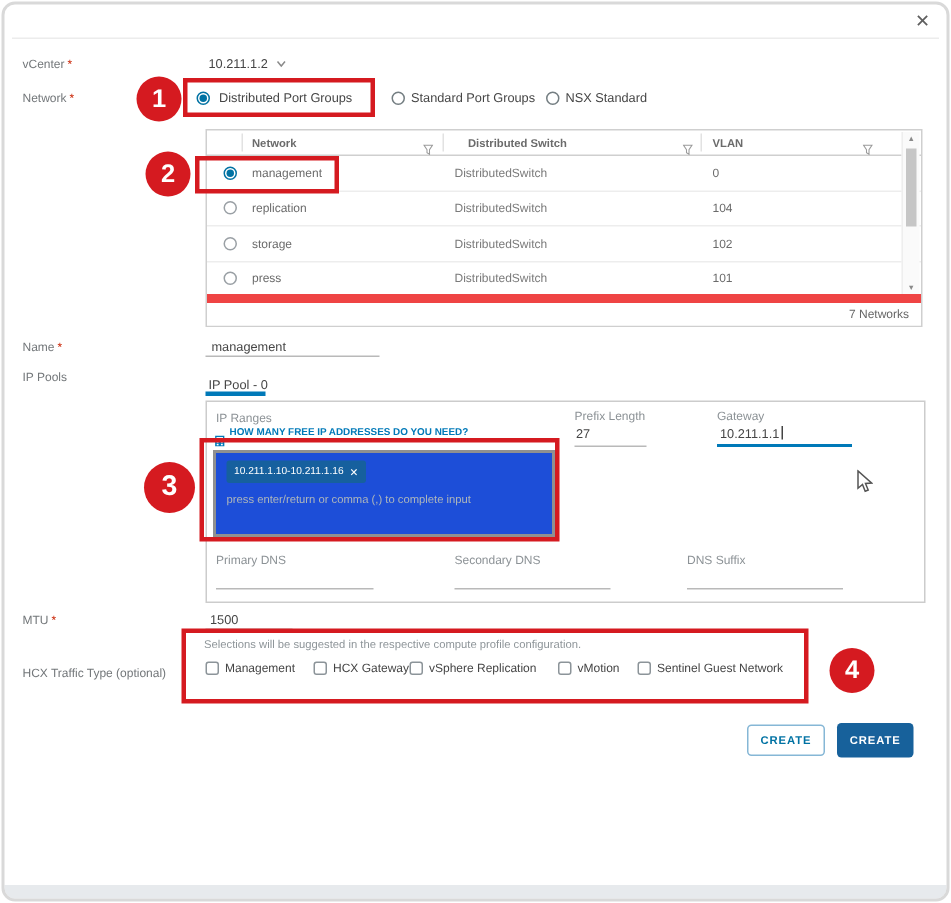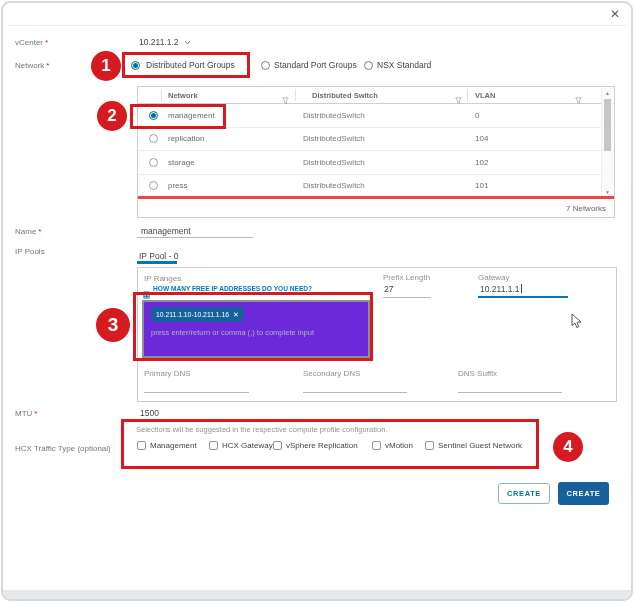--- a/index.html
+++ b/index.html
@@ -50,21 +50,21 @@
   .cell-net{width:135px;}
   .cell-switch{width:172px;color:#7a7a7a;}
   .cell-vlan{flex:1;}
   .rradio{width:9px;height:9px;border:1px solid #9aa0a5;border-radius:50%;position:relative;box-sizing:border-box;background:#fff;}
   .rradio.sel{border-color:#0072a3;}
   .rradio.sel::after{content:"";position:absolute;inset:1px;background:#0072a3;border-radius:50%;}
   #sbar{position:absolute;right:1px;top:1px;width:11px;height:109px;background:#fafafa;border-left:1px solid #eee;}
   .sarrow{position:absolute;left:0;width:11px;text-align:center;font-size:5px;color:#8a8a8a;}
   #sarrow-up{top:2px;} #sarrow-down{bottom:2px;}
   #sthumb{position:absolute;left:2px;top:11px;width:7px;height:52px;background:#c6c6c6;}
-  #tfoot{position:absolute;left:0;right:0;bottom:0;height:21px;border-top:3px solid #ef4444;font-size:8px;color:#666;display:flex;align-items:center;justify-content:flex-end;padding-right:8px;box-sizing:border-box;background:#fff;}
+  #tfoot{position:absolute;left:0;right:0;bottom:0;height:21px;border-top:6px solid #ef4444;font-size:8px;color:#666;display:flex;align-items:center;justify-content:flex-end;padding-right:8px;box-sizing:border-box;background:#fff;}
 
   
   #name-label{top:227px;}
   #name-value{left:141px;top:226px;}
   #name-underline{left:137px;top:237px;width:116px;}
 
   
   #ippools-label{top:247px;}
   #pool-tab{position:absolute;left:139px;top:251px;font-size:8.5px;color:#454545;text-align:center;}
   #tab-underline{position:absolute;left:137px;top:261px;width:40px;border-top:3px solid #0079b8;}
@@ -73,21 +73,21 @@
   #lbl-ipranges{left:6px;top:6px;}
   #lbl-prefix{left:245px;top:5px;}
   #lbl-gateway{left:340px;top:5px;}
   #val-prefix{left:246px;top:16px;}
   #ul-prefix{left:245px;top:29px;width:48px;}
   #val-gateway{left:342px;top:16px;}
   #ul-gateway{position:absolute;left:340px;top:28px;width:90px;border-top:2px solid #0079b8;}
   .caret{display:inline-block;width:1px;height:9px;background:#444;margin-left:1px;vertical-align:-1px;}
   #calc-icon{position:absolute;left:5px;top:17px;}
   #free-ip-link{position:absolute;left:15px;top:17px;font-size:6.6px;font-weight:bold;color:#0079b8;border-bottom:1px solid #0079b8;white-space:nowrap;cursor:pointer;}
-  #tag-box{position:absolute;left:4px;top:32px;width:228px;height:58px;border:2px solid #909090;box-sizing:border-box;background:#6d28d9;}
+  #tag-box{position:absolute;left:4px;top:32px;width:228px;height:58px;border:2px solid #909090;box-sizing:border-box;background:#1d4ed8;}
   #range-chip{position:absolute;left:7px;top:5px;height:15px;display:inline-flex;align-items:center;gap:4px;background:#16609e;color:#fff;font-size:6.8px;padding:0 5px;border-radius:2px;white-space:nowrap;}
   #chip-remove{font-size:7px;cursor:pointer;}
   #tag-placeholder{position:absolute;left:7px;top:26px;font-size:7.5px;color:#aeb6ba;white-space:nowrap;}
   #lbl-pdns{left:6px;top:101px;} #lbl-sdns{left:165px;top:101px;} #lbl-suffix{left:320px;top:101px;}
   #ul-pdns{left:6px;top:124px;width:105px;} #ul-sdns{left:165px;top:124px;width:104px;} #ul-suffix{left:320px;top:124px;width:104px;}
 
   
   #mtu-label{top:409px;}
   #mtu-value{left:140px;top:408px;}
   #mtu-underline{left:137px;top:419px;width:58px;}

